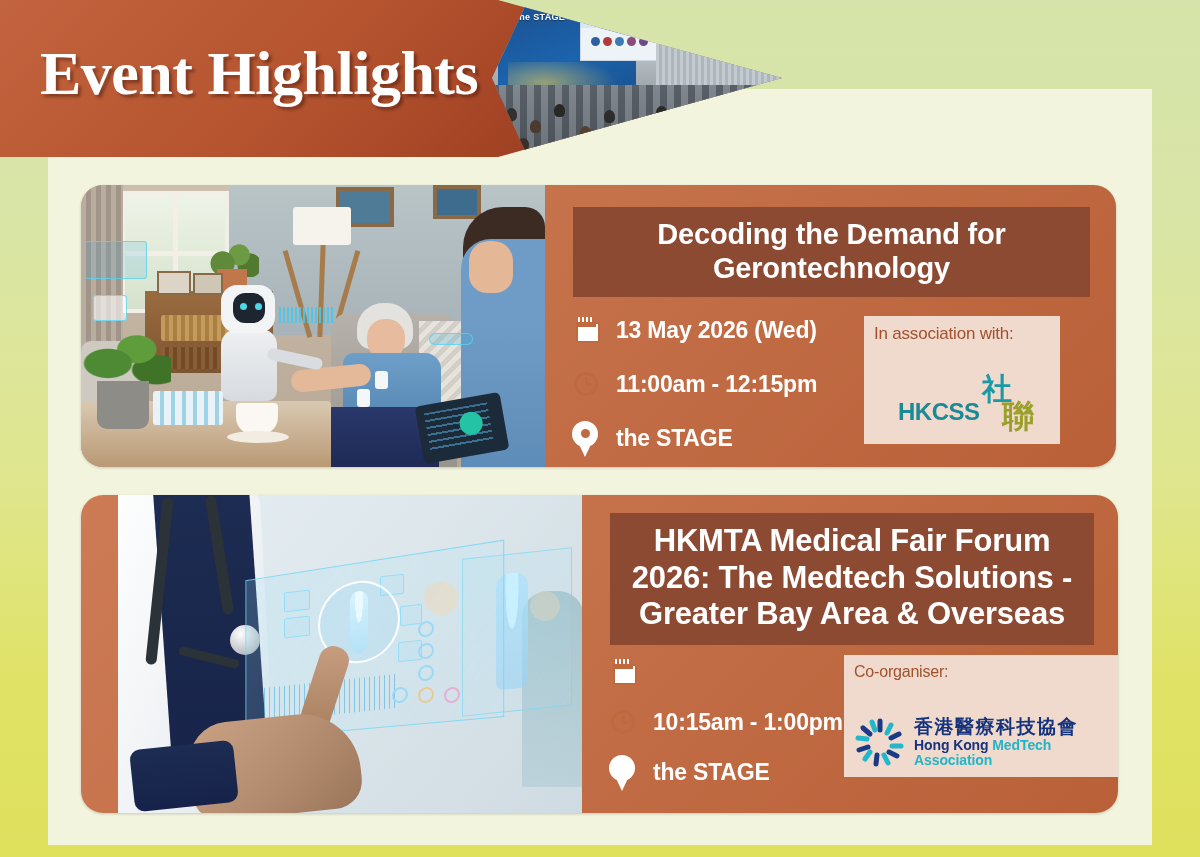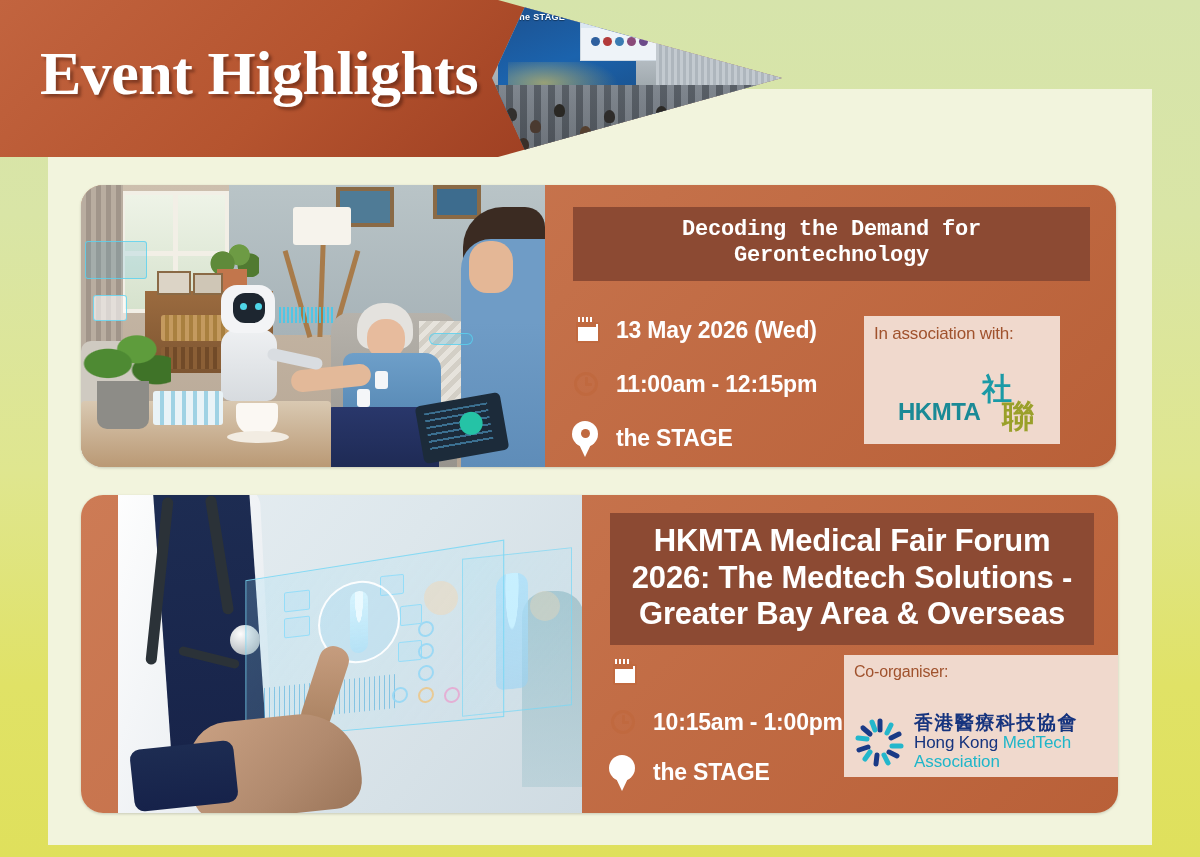--- a/index.html
+++ b/index.html
@@ -154,21 +154,21 @@
 
   .card-title-bar {
     background: #8c4a33;
     color: #ffffff;
     text-align: center;
     font-weight: bold;
     padding: 10px 14px 12px;
     line-height: 1.18;
     letter-spacing: -0.2px;
   }
-  #card-gerontech .card-title-bar { font-size: 22px; margin: 6px 6px 0 6px; font-family: Liberation Mono, monospace; }
+  #card-gerontech .card-title-bar { font-size: 29px; margin: 6px 6px 0 6px; }
   #card-hkmta .card-title-bar     { font-size: 31px; margin: 2px 4px 0 6px; }
 
   .card-meta {
     position: absolute;
     left: 24px;
     display: flex;
     flex-direction: column;
   }
   #card-gerontech .card-meta { top: 128px; gap: 20px; }
   #card-hkmta .card-meta     { top: 160px; gap: 16px; }
@@ -276,21 +276,21 @@
   .medtech-logo {
     position: absolute; left: 10px; bottom: 6px; width: 262px; height: 58px;
     display: flex; align-items: center; gap: 8px;
   }
   .medtech-mark { width: 52px; height: 52px; flex: 0 0 52px; position: relative; }
   .medtech-words { display: flex; flex-direction: column; gap: 1px; }
   .medtech-cn {
     font-size: 19px; font-weight: bold; color: #16347e; letter-spacing: 1.5px;
     font-family: "DejaVu Sans", sans-serif; line-height: 1.1;
   }
-  .medtech-en { font-size: 17px; font-weight: normal; letter-spacing: -0.1px; line-height: 1.1; }
+  .medtech-en { font-size: 14px; font-weight: bold; letter-spacing: -0.1px; line-height: 1.1; }
   .medtech-en .en-dark { color: #16347e; }
   .medtech-en .en-cyan { color: #1fb6c9; }
 
   
   .photo-geron { position: absolute; inset: 0; background: linear-gradient(to bottom, #cdbfae, #b6a694); }
   .pg-window { position: absolute; left: 40px; top: 6px; width: 108px; height: 122px;
     background: linear-gradient(to bottom, #eef3e7, #d6e2cd);
     border: 4px solid #f2efe6; }
   .pg-window::before, .pg-window::after {
     content:""; position:absolute; background:#f2efe6;
@@ -582,21 +582,21 @@
           <span class="icon-pin"><span class="tip"></span><span class="head"></span><span class="hole"></span></span>
         </span>
         <span>the STAGE</span>
       </div>
 
     </div>
 
     <div class="partner-box" id="gerontech-partner">
       <div class="partner-label">In association with:</div>
       <div class="hkcss-logo">
-        <span class="hkcss-text">HKMTA</span>
+        <span class="hkcss-text">HKCSS</span>
         <span class="hkcss-cn1">社</span>
         <span class="hkcss-cn2">聯</span>
       </div>
     </div>
   </div>
 </div>
 
 <div class="event-card" id="card-hkmta">
 
   <div class="card-photo">

